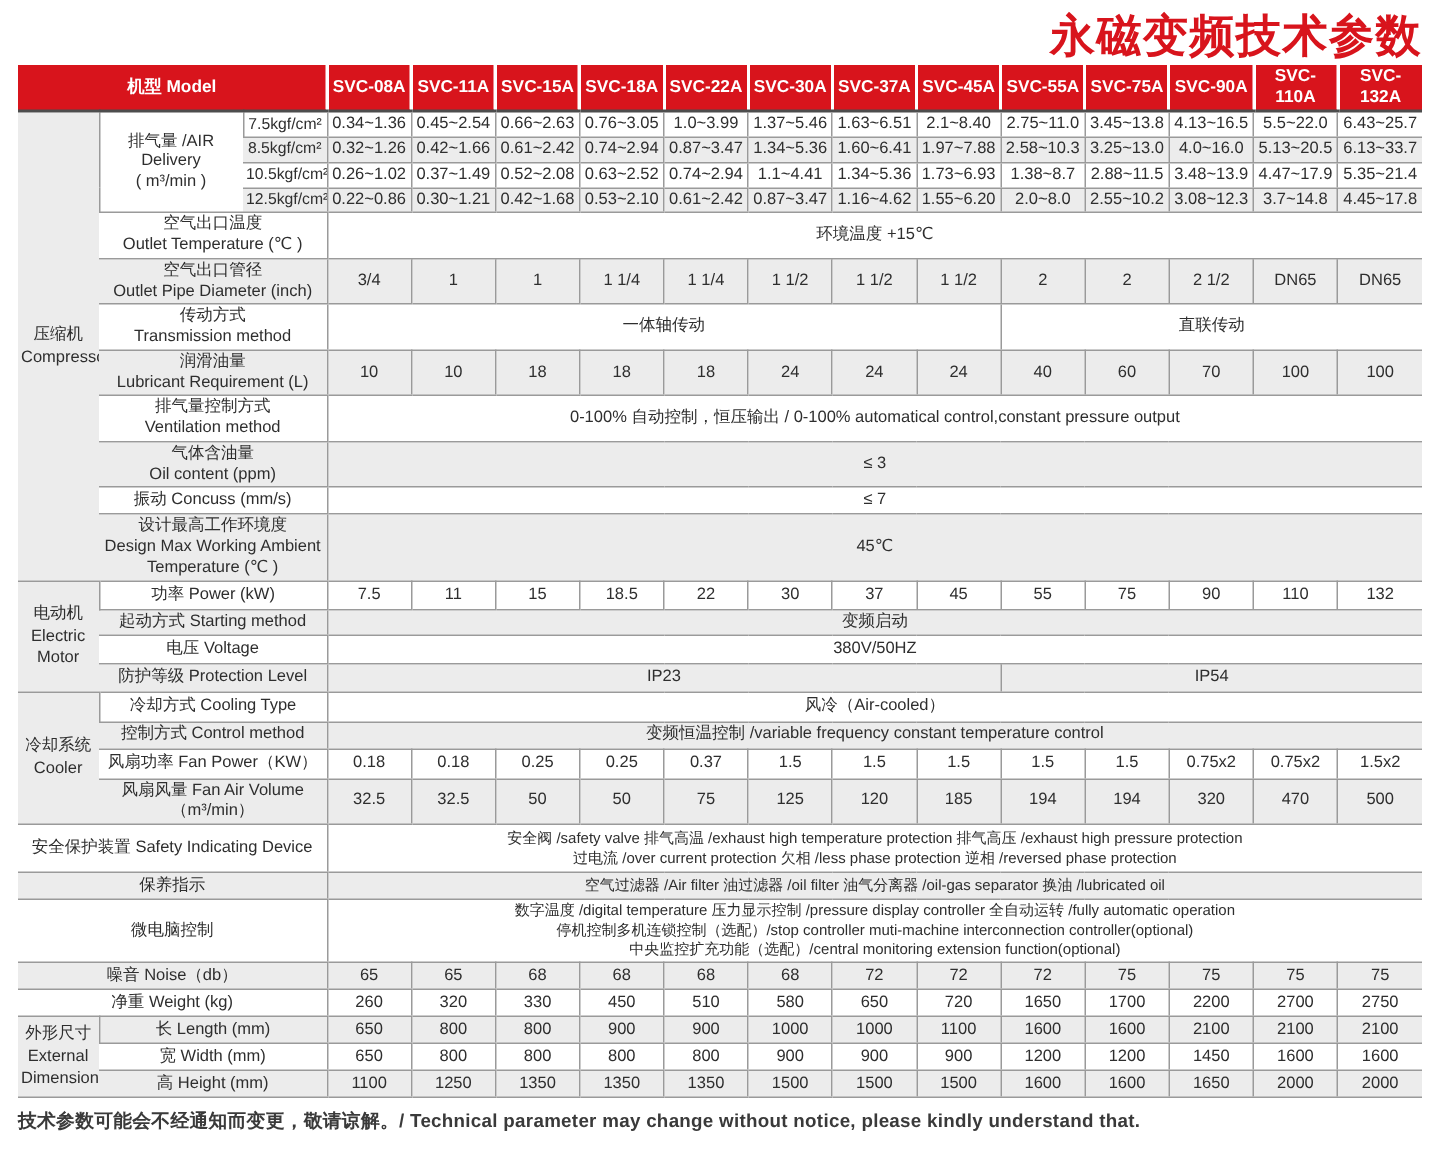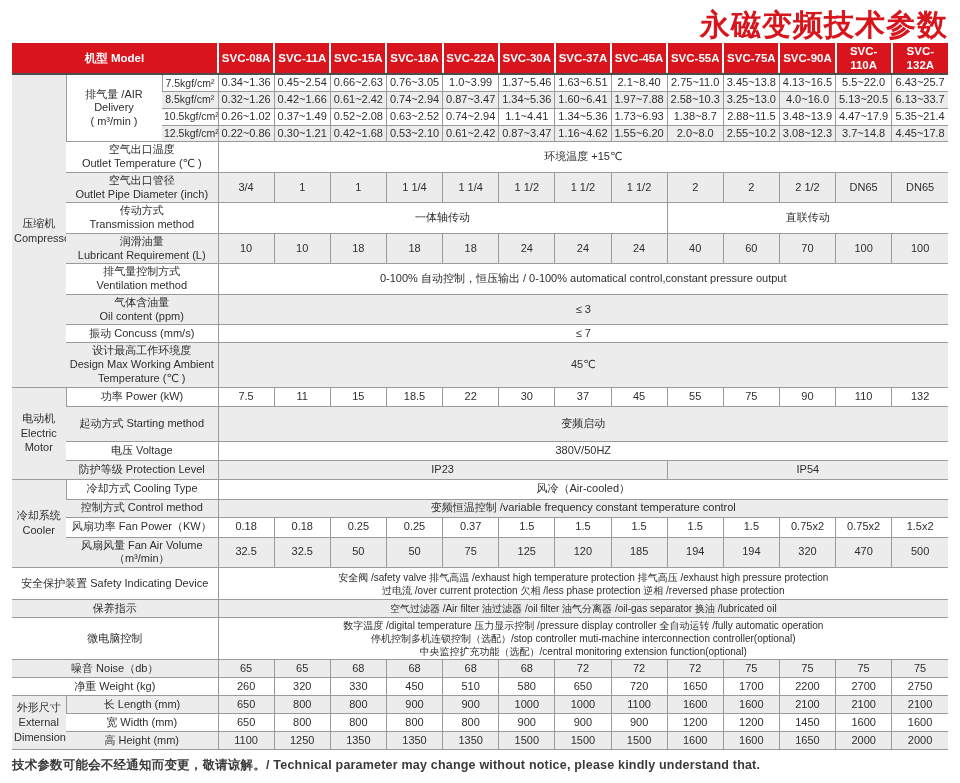--- a/index.html
+++ b/index.html
@@ -236,21 +236,21 @@
           <td class="val">22</td>
           <td class="val">30</td>
           <td class="val">37</td>
           <td class="val">45</td>
           <td class="val">55</td>
           <td class="val">75</td>
           <td class="val">90</td>
           <td class="val">110</td>
           <td class="val">132</td>
         </tr>
-        <tr class="shade" style="height: 35px; padding-left: 16px;">
+        <tr class="shade" style="height: 17px; padding-left: 16px;">
           <td class="lbl pre nol" colspan="2">起动方式 Starting method</td>
           <td class="free pre" colspan="13">变频启动</td>
         </tr>
         <tr style="height: 19px;">
           <td class="lbl pre nol" colspan="2">电压 Voltage</td>
           <td class="free pre" colspan="13">380V/50HZ</td>
         </tr>
         <tr class="shade" style="height: 19px;">
           <td class="lbl pre nol" colspan="2">防护等级 Protection Level</td>
           <td class="val" colspan="8">IP23</td>

